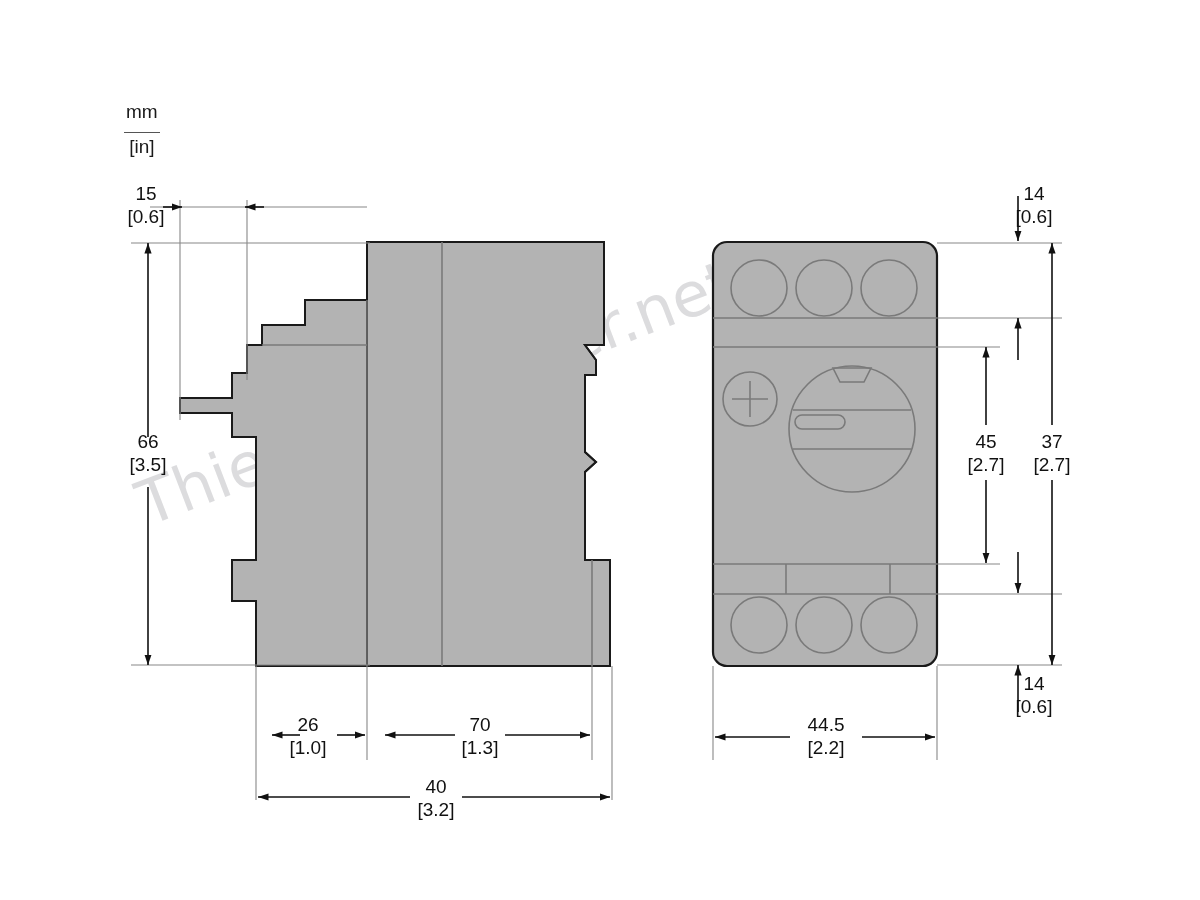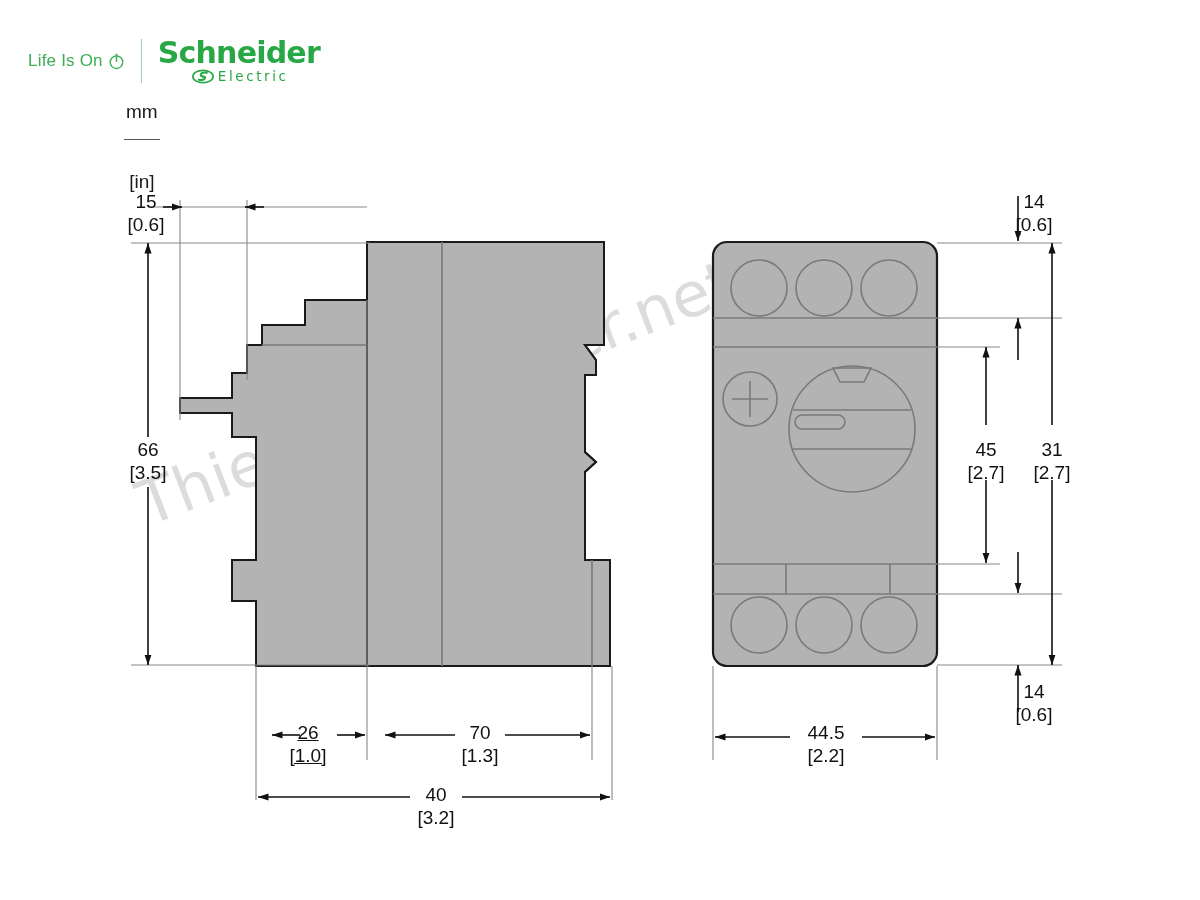--- a/index.html
+++ b/index.html
@@ -74,38 +74,36 @@
     position: absolute;
     left: 124px;
     top: 100px;
     text-align: center;
     font-size: 19px;
     color: #1a1a1a;
     line-height: 1.25;
   }
   #units-num {
     border-bottom: 1.5px solid #555;
-    padding: 0 2px 15px 2px;
+    padding: 0 2px 8px 2px;
     display: inline-block;
   }
   #units-den {
     display: block;
     padding-top: 2px;
-    margin-top: 28px;
   }
 
   
   .dim-label {
     position: absolute;
     font-size: 19px;
     color: #111;
     text-align: center;
     line-height: 1.22;
     white-space: nowrap;
-    margin-top: 8px;
   }
   .dim-label .val { display: block; }
   .dim-label .alt { display: block; }
 
   
   #watermark {
     position: absolute;
     left: 140px;
     top: 470px;
     font-size: 62px;
@@ -122,40 +120,20 @@
     position: absolute;
     left: 0;
     top: 0;
   }
 </style>
 </head>
 <body>
 
 <div id="page">
 
-  <div id="logo-block">
-    <div id="life-is-on">
-      <span>Life Is On</span>
-      <svg width="17" height="17" viewBox="0 0 20 20">
-        <circle cx="10" cy="10.8" r="7.4" fill="none" stroke="#3dae56" stroke-width="1.6"></circle>
-        <line x1="10" y1="1.6" x2="10" y2="9.6" stroke="#3dae56" stroke-width="1.8" stroke-linecap="round"></line>
-      </svg>
-    </div>
-    <div id="logo-divider"></div>
-    <div id="brand-lockup">
-      <span id="brand-name">Schneider</span>
-      <div id="brand-sub-row">
-        <svg width="22" height="15" viewBox="0 0 26 17">
-          <ellipse cx="13" cy="8.5" rx="12" ry="7.3" fill="none" stroke="#28a745" stroke-width="2"></ellipse>
-          <path d="M17.5 4.2 C12.5 3.0 9.0 5.4 10.8 7.6 C12.4 9.6 16.0 7.6 15.4 10.0 C14.9 12.1 11.6 13.0 8.0 12.3" fill="none" stroke="#28a745" stroke-width="2.4" stroke-linecap="round"></path>
-        </svg>
-        <span id="brand-sub">Electric</span>
-      </div>
-    </div>
-  </div>
 
   <div id="units-block">
     <span id="units-num">mm</span>
     <span id="units-den">[in]</span>
   </div>
 
   <div id="watermark">Thietbischneider.net</div>
 
   <svg id="drawing" width="1200" height="900" viewBox="0 0 1200 900">
 
@@ -292,21 +270,21 @@
   <div class="dim-label" style="left:112px; top:182px; width:68px;">
     <span class="val">15</span>
     <span class="alt">[0.6]</span>
   </div>
 
   <div class="dim-label" style="left:114px; top:430px; width:68px;">
     <span class="val">66</span>
     <span class="alt">[3.5]</span>
   </div>
 
-  <div class="dim-label" style="left:277px; top:713px; width:62px;text-decoration:underline;">
+  <div class="dim-label" style="left:277px; top:713px; width:62px;">
     <span class="val">26</span>
     <span class="alt">[1.0]</span>
   </div>
 
   <div class="dim-label" style="left:449px; top:713px; width:62px;">
     <span class="val">70</span>
     <span class="alt">[1.3]</span>
   </div>
 
   <div class="dim-label" style="left:405px; top:775px; width:62px;">
@@ -318,21 +296,21 @@
     <span class="val">14</span>
     <span class="alt">[0.6]</span>
   </div>
 
   <div class="dim-label" style="left:952px; top:430px; width:68px;text-align:center;">
     <span class="val">45</span>
     <span class="alt">[2.7]</span>
   </div>
 
   <div class="dim-label" style="left:1018px; top:430px; width:68px;">
-    <span class="val">31</span>
+    <span class="val">37</span>
     <span class="alt">[2.7]</span>
   </div>
 
   <div class="dim-label" style="left:1000px; top:672px; width:68px;">
     <span class="val">14</span>
     <span class="alt">[0.6]</span>
   </div>
 
   <div class="dim-label" style="left:794px; top:713px; width:64px;">
     <span class="val">44.5</span>

